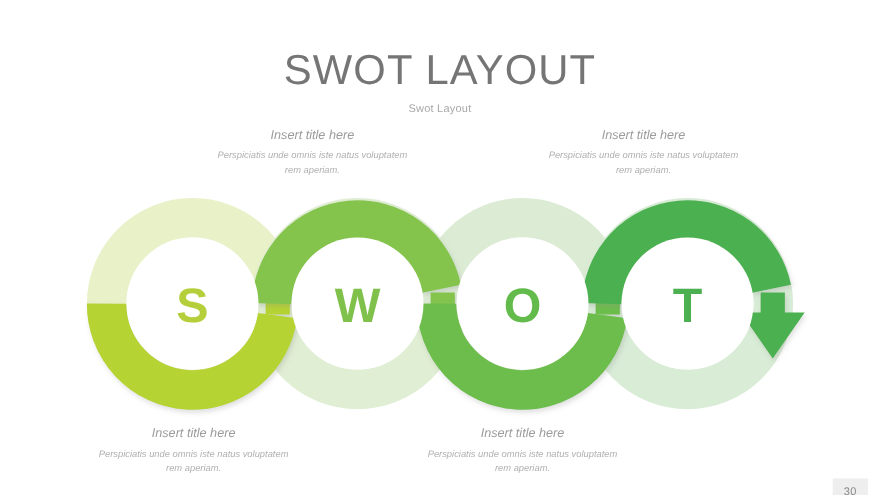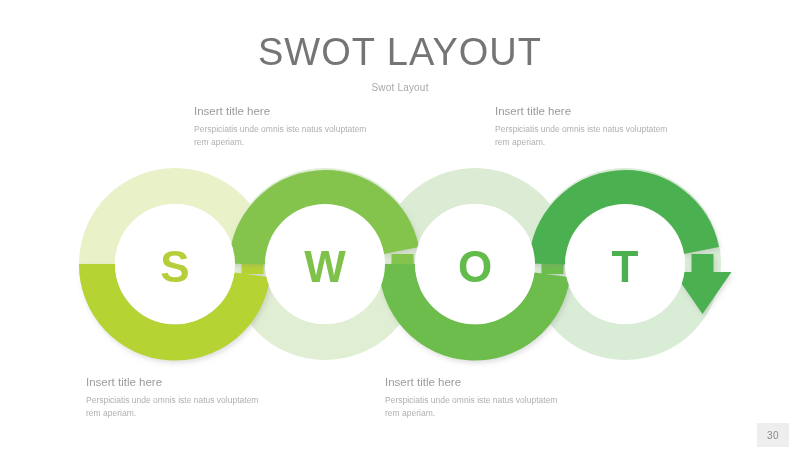--- a/index.html
+++ b/index.html
@@ -11,21 +11,21 @@
     height: 450px;
     background: #ffffff;
     font-family: "Liberation Sans", sans-serif;
     overflow: hidden;
     position: relative;
   }
 
   #slide {
     position: absolute;
     left: 0;
-    top: 4px;
+    top: 16px;
     width: 800px;
     height: 384px;
     background: #ffffff;
   }
 
   
   #title {
     position: absolute;
     left: 0;
     top: 26px;
@@ -48,21 +48,22 @@
     color: #a8a8a8;
     letter-spacing: 0.2px;
     line-height: 14px;
     white-space: nowrap;
   }
 
   
   .caption {
     position: absolute;
     width: 180px;
-    text-align: left;
+    text-align: center;
+    font-style: italic;
   }
   .caption .cap-title {
     font-size: 11.5px;
     color: #9b9b9b;
     line-height: 16px;
     margin-bottom: 4px;
     white-space: nowrap;
   }
   .caption .cap-body {
     font-size: 8.5px;

